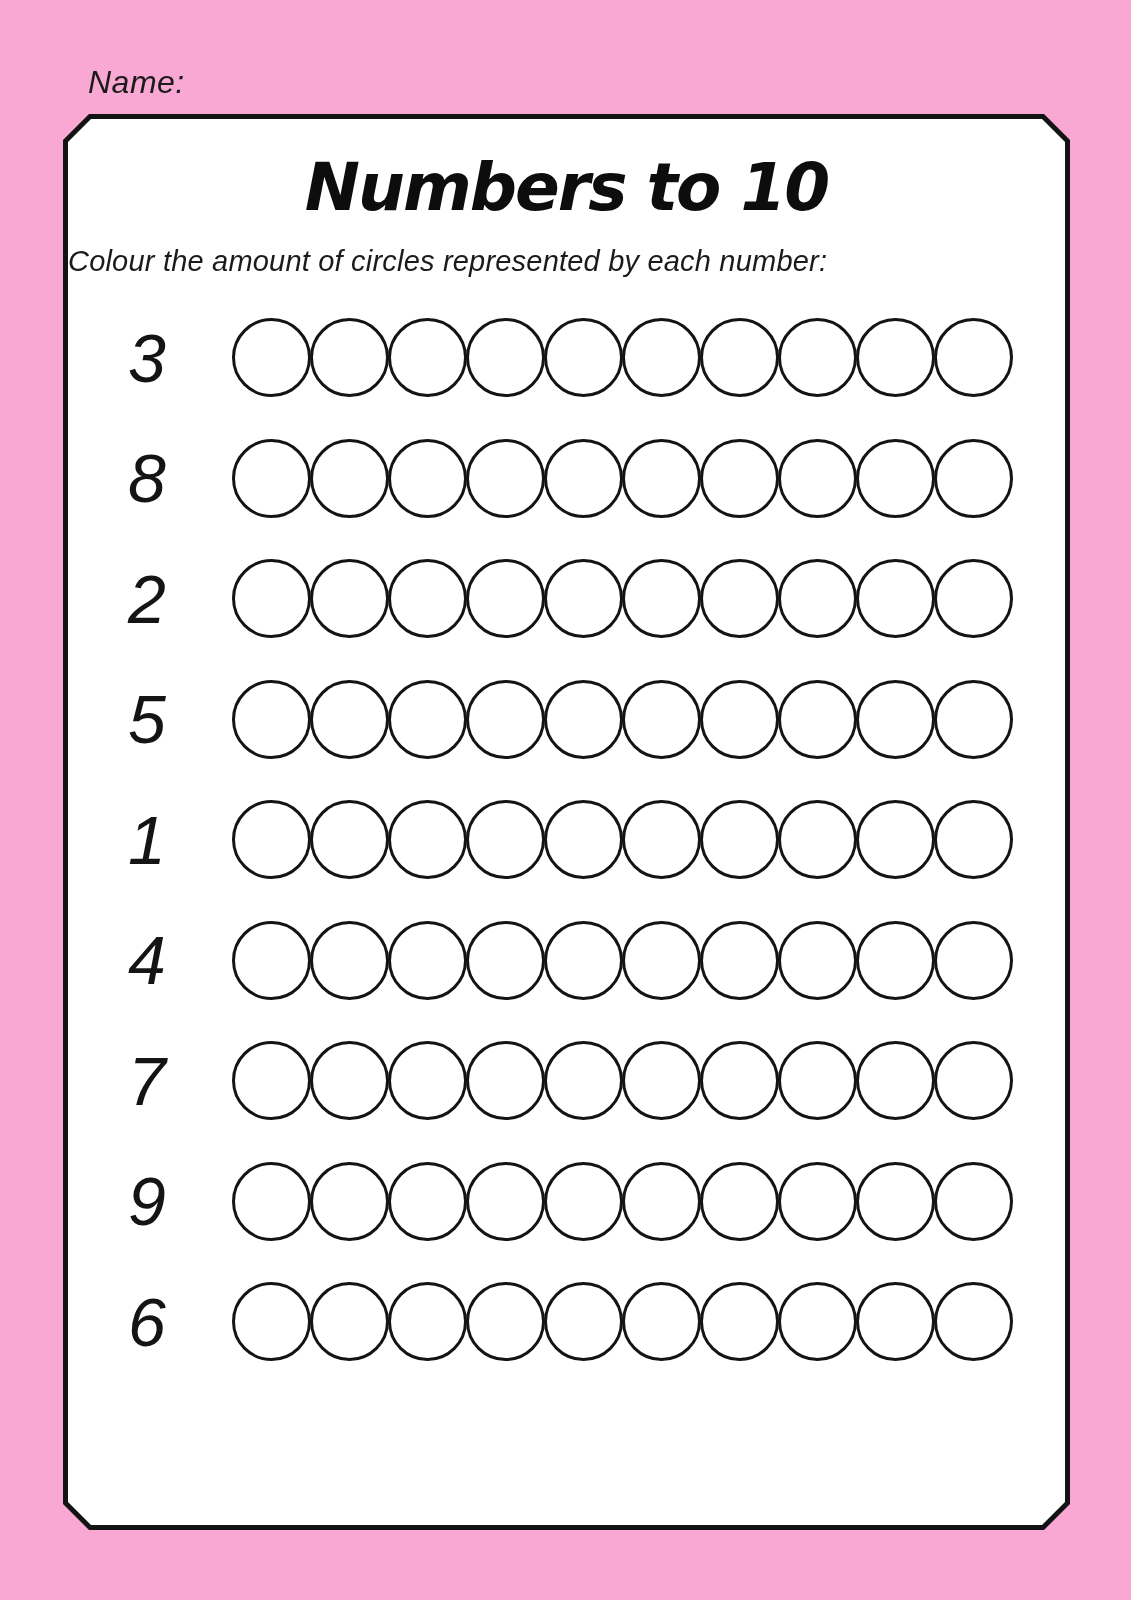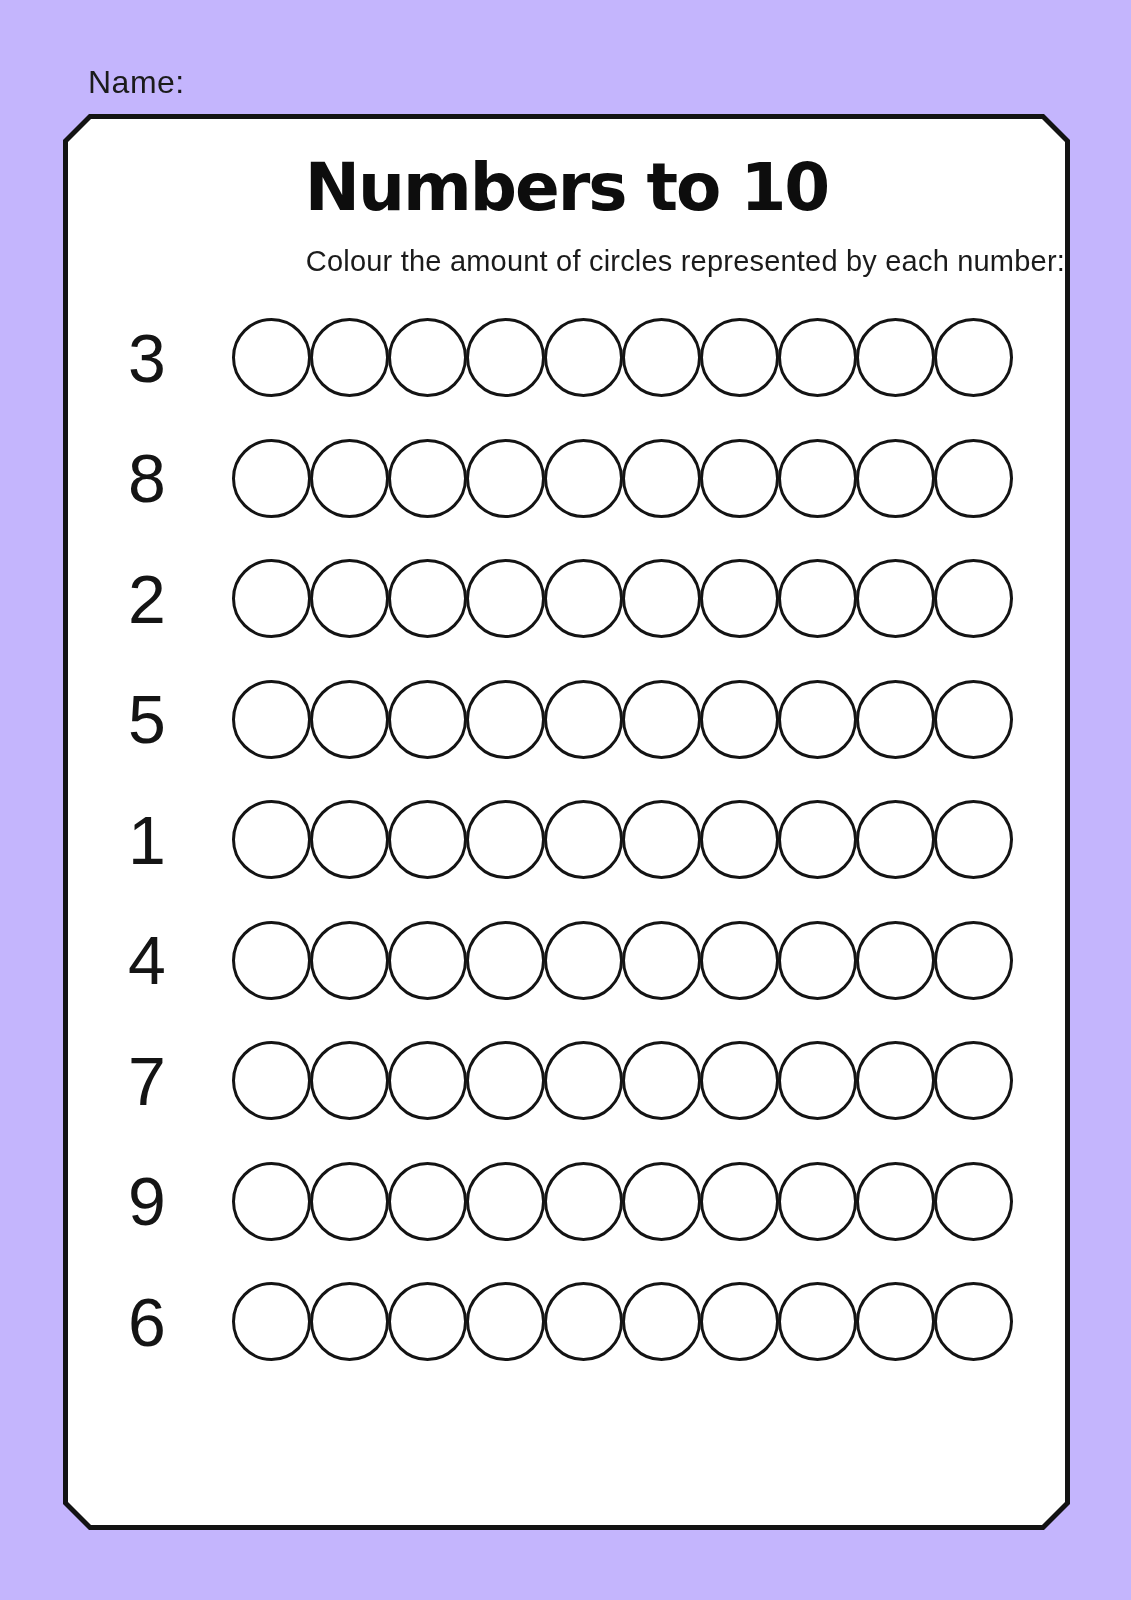--- a/index.html
+++ b/index.html
@@ -62,21 +62,21 @@
     font-size: 66px;
     line-height: 1.0;
     letter-spacing: -2px;
     color: #0d0d0d;
   }
   .instruction {
     position: absolute;
     top: 126px;
     left: 0;
     right: 0;
-    text-align: right;
+    text-align: left;
     font-size: 29px;
     letter-spacing: 0.2px;
     color: #1b1b1b;
   }
   .rows {
     position: absolute;
     top: 199px;
     left: 0;
     right: 0;
     display: flex;
@@ -107,21 +107,21 @@
     height: 79px;
     border: 3px solid #141414;
     border-radius: 50%;
     margin-right: -1px;
     background: #ffffff;
   }
 </style>
 </head>
 <body>
 
-<div class="page" style="background: #c4b5fd;">
+<div class="page" style="background: #f9a8d4; font-style: italic;">
   <div class="name-label">Name:</div>
 
   <div class="sheet">
     <div class="sheet-bg"></div>
     <div class="sheet-inner">
       <h1 class="title">Numbers to 10</h1>
       <p class="instruction">Colour the amount of circles represented by each number:</p>
       <div class="rows" id="rows">
           <div class="row">
             <span class="row-number">3</span>

